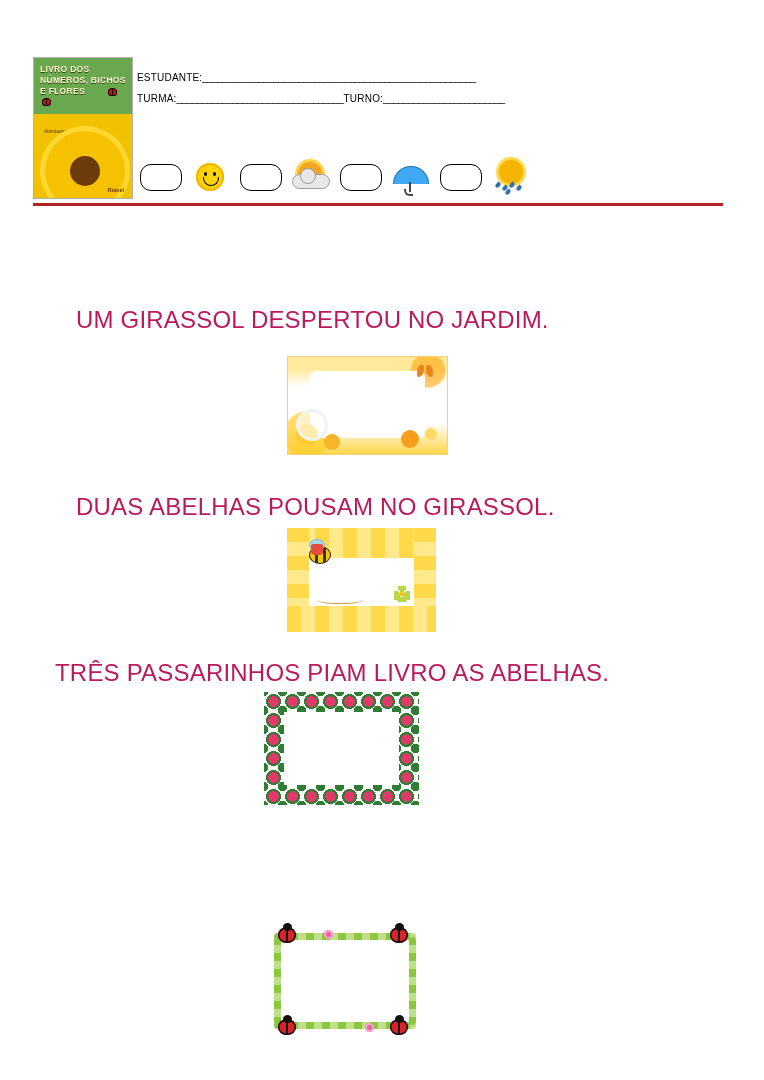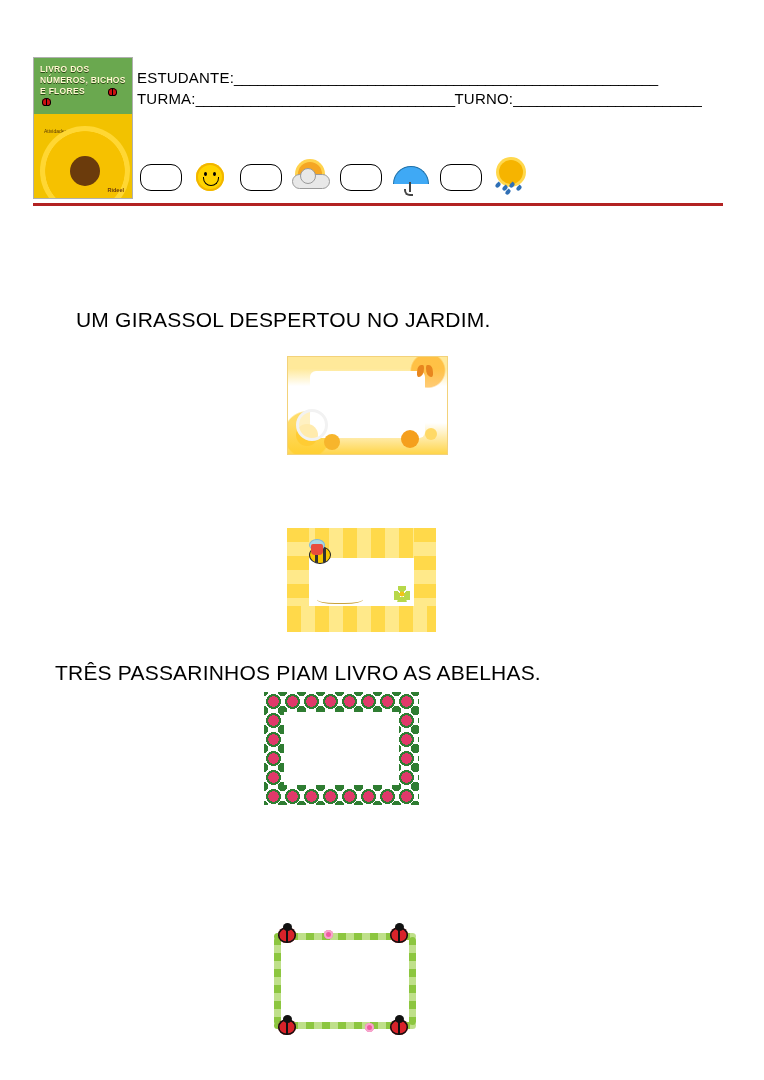--- a/index.html
+++ b/index.html
@@ -108,21 +108,21 @@
     background: #000;
   }
   .book-cover .lb1 { left: 8px; top: 40px; }
   .book-cover .lb2 { left: 74px; top: 30px; }
 
   .fields {
     position: absolute;
     left: 104px;
     top: 10px;
     width: 586px;
-    font-size: 15px;
+    font-size: 10px;
     line-height: 21px;
     letter-spacing: .2px;
   }
   .fields .line {
     white-space: nowrap;
   }
   .fields .dots {
     letter-spacing: -0.5px;
   }
 
@@ -287,24 +287,24 @@
     width: 655px;
     font-size: 12.5px;
     line-height: 26px;
     text-align: justify;
     letter-spacing: .2px;
   }
 
   
   .sentence {
     position: absolute;
-    font-size: 21px;
+    font-size: 24px;
     line-height: 30px;
     letter-spacing: .2px;
-    color: #000000;
+    color: #be185d;
     white-space: pre-line;
   }
   .s1 { left: 76px; top: 305px; }
   .s2 { left: 76px; top: 492px; }
   .s3 { left: 55px; top: 658px; }
   .s4 { left: 55px; top: 837px; }
 
   .frame {
     position: absolute;
     background: #ffffff;
@@ -605,20 +605,21 @@
   <div class="frame f1">
     <div class="inner"></div>
     <div class="butterfly"></div>
     <div class="dot d1"></div>
     <div class="dot d2"></div>
     <div class="dot d3"></div>
     <div class="dot d4"></div>
     <div class="ring"></div>
   </div>
 
+  <div class="sentence s2">DUAS ABELHAS POUSAM NO GIRASSOL.</div>
   <div class="frame f2">
     <div class="band-top"></div>
     <div class="band-left"></div>
     <div class="band-right"></div>
     <div class="band-bottom"></div>
     <div class="inner"></div>
     <div class="bee">
       <div class="body"></div>
       <div class="wing"></div>
     </div>

